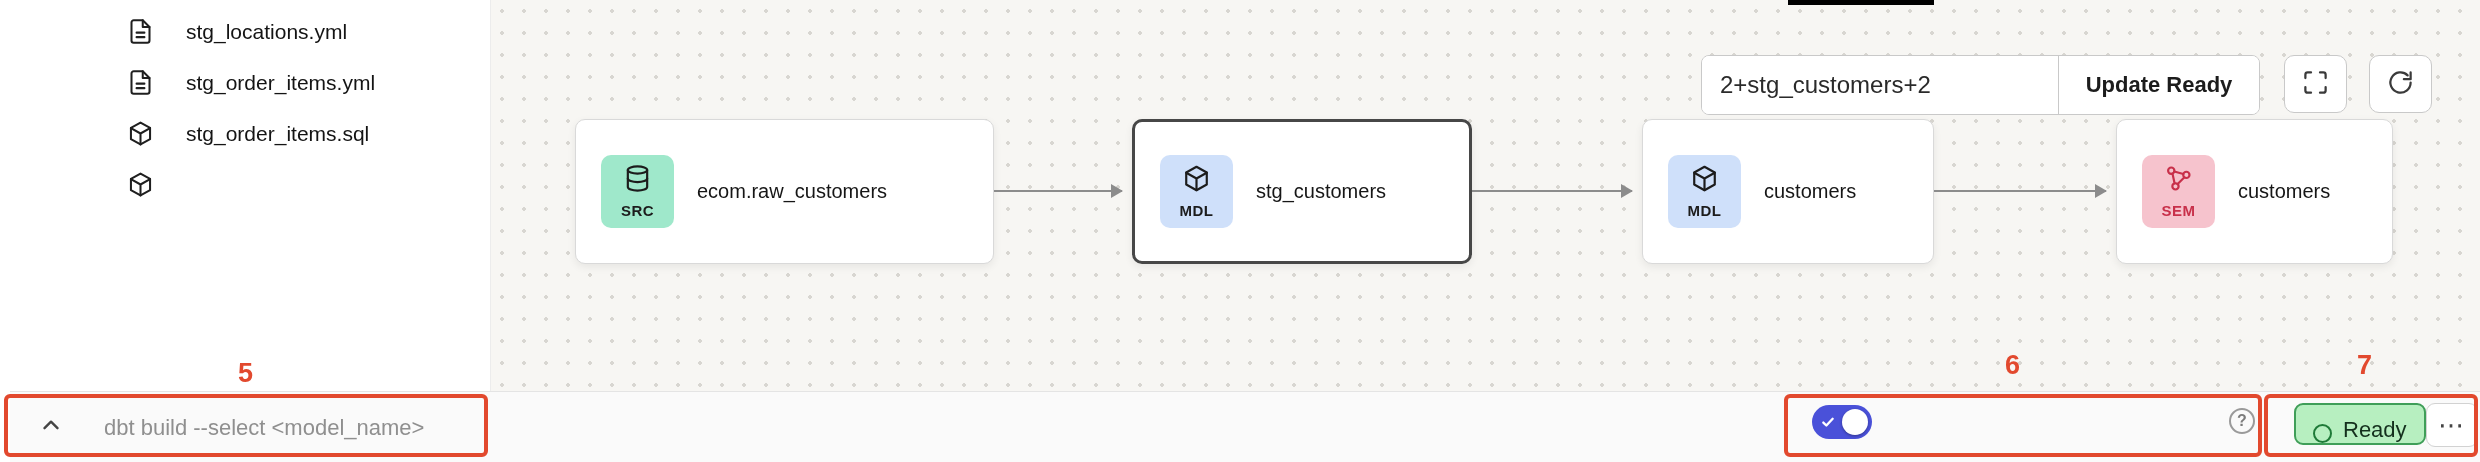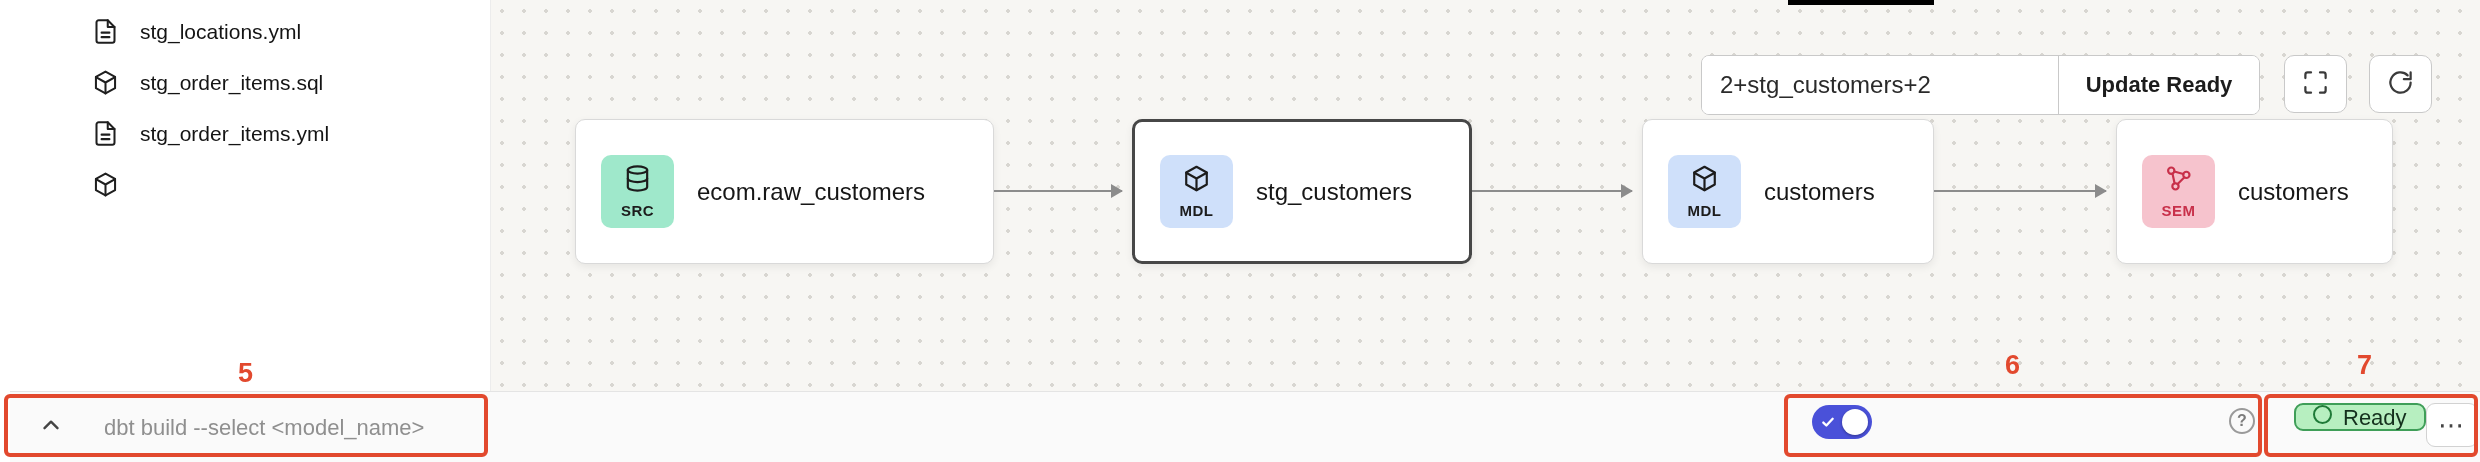--- a/index.html
+++ b/index.html
@@ -2,21 +2,21 @@
 <html><head>
 <meta charset="utf-8">
 <style>
   html,body{margin:0;padding:0;background:#ffffff;}
   .stage{position:relative;width:2480px;height:462px;overflow:hidden;
          font-family:"Liberation Sans",sans-serif;color:#1a1a1a;}
 
   
   .sidebar{position:absolute;left:0;top:0;width:490px;height:391px;background:#fff;overflow:hidden;z-index:1;}
   .file-list{padding-top:6px;}
-  .file-row{display:flex;align-items:center;height:51px;padding-left:92px;gap:21px;cursor:pointer;}
+  .file-row{display:flex;align-items:center;height:51px;padding-left:92px;gap:32px;cursor:pointer;margin-left:35px;}
   .file-row svg{width:27px;height:27px;flex:0 0 27px;color:#1f1f1f;}
   .file-label{font-size:21px;font-weight:500;color:#141414;white-space:nowrap;}
 
   
   .canvas{position:absolute;left:490px;top:0;width:1990px;height:391px;
           background-color:#f7f6f3;border-left:1px solid #ececec;
           background-image:radial-gradient(circle,#d8d6d1 1.8px,transparent 1.9px);
           background-size:22px 22px;cursor:grab;}
   .tab-indicator{position:absolute;left:1297px;top:0;width:146px;height:5px;background:#000;}
 
@@ -34,21 +34,21 @@
 
   
   .node{position:absolute;top:119px;height:145px;background:#fff;border:1.5px solid #d9d9d9;border-radius:10px;
         box-shadow:0 3px 8px rgba(0,0,0,.07);display:flex;align-items:center;padding-left:25px;gap:23px;
         box-sizing:border-box;cursor:pointer;}
   .node.selected{border:3px solid #474747;}
   .badge{width:73px;height:73px;border-radius:10px;display:flex;flex-direction:column;align-items:center;
          justify-content:center;gap:9px;flex:0 0 73px;}
   .badge svg{width:29px;height:29px;}
   .badge-label{font-size:15px;font-weight:600;letter-spacing:.5px;color:#1c1c1c;}
-  .node-label{font-size:24px;font-weight:500;color:#161616;white-space:nowrap;}
+  .node-label{font-size:20px;font-weight:500;color:#161616;white-space:nowrap;}
 
   .arrow{position:absolute;top:190px;height:2px;background:#8c8c8c;}
   .arrow::after{content:"";position:absolute;right:-1px;top:-6px;width:0;height:0;
         border-left:12px solid #8c8c8c;border-top:7px solid transparent;border-bottom:7px solid transparent;}
 
   
   .bottombar{position:absolute;left:10px;top:391px;width:2480px;height:71px;background:#fafafa;
         border-top:1px solid #e4e4e4;box-sizing:border-box;z-index:2;}
   .chevron-btn{position:absolute;left:22px;top:16px;width:38px;height:38px;border:none;background:transparent;
         color:#444;cursor:pointer;display:flex;align-items:center;justify-content:center;}
@@ -59,22 +59,22 @@
 
   .toggle{position:absolute;left:1802px;top:13px;width:60px;height:34px;border-radius:17px;background:#4a51d9;cursor:pointer;}
   .toggle .check{position:absolute;left:9px;top:10px;width:14px;height:14px;color:#fff;}
   .toggle .knob{position:absolute;right:4px;top:4px;width:26px;height:26px;border-radius:50%;background:#fff;
         box-shadow:0 1px 3px rgba(0,0,0,.35);}
   .defer-label{position:absolute;left:1882px;top:16px;font-size:23px;color:#161616;}
   .help-icon{position:absolute;left:2219px;top:16px;width:26px;height:26px;border:2px solid #9a9a9a;border-radius:50%;
         color:#7c7c7c;font-size:16px;font-weight:700;display:flex;align-items:center;justify-content:center;
         box-sizing:border-box;cursor:pointer;}
 
-  .ready-badge{position:absolute;left:2284px;top:11px;height:28px;padding:0 17px;border-radius:9px;
-        background:#b7efc0;border:2px solid #3f9e58;display:flex;align-items:flex-start;gap:11px;box-sizing:border-box;cursor:pointer;}
+  .ready-badge{position:absolute;left:2284px;top:11px;height:42px;padding:0 17px;border-radius:9px;
+        background:#b7efc0;border:2px solid #3f9e58;display:flex;align-items:flex-end;gap:11px;box-sizing:border-box;cursor:pointer;}
   .ready-ring{width:19px;height:19px;border:2.5px solid #1f7a38;border-radius:50%;box-sizing:border-box;}
   .ready-text{font-size:22px;font-weight:500;color:#14301d;}
   .more-btn{position:absolute;left:2416px;top:11px;width:52px;height:44px;border:1.5px solid #d2d2d2;border-radius:9px;
         background:#fff;color:#444;font-size:26px;line-height:1;cursor:pointer;display:flex;align-items:center;
         justify-content:center;letter-spacing:2px;}
 
   
   .ann-box{position:absolute;border:4px solid #e2492e;border-radius:6px;z-index:5;pointer-events:none;box-sizing:border-box;}
   #ann5{left:4px;top:394px;width:484px;height:63px;}
   #ann6{left:1784px;top:394px;width:478px;height:63px;}
@@ -97,35 +97,35 @@
               <path d="M14 2H6a2 2 0 0 0-2 2v16a2 2 0 0 0 2 2h12a2 2 0 0 0 2-2V8z"></path>
               <path d="M14 2v6h6"></path>
               <path d="M8.5 13h7M8.5 17h7"></path>
             </svg>
           </span>
     <span class="file-label">stg_locations.yml</span>
   </div>
         <div class="file-row">
     <span class="file-icon" style="display: flex; align-items: center;">
             <svg viewBox="0 0 24 24" fill="none" stroke="currentColor" stroke-width="1.8" stroke-linecap="round" stroke-linejoin="round">
-              <path d="M12 2.3l8.5 4.7v10L12 21.7 3.5 17V7z"></path>
-              <path d="M12 12l8.5-4.8M12 12L3.5 7.2M12 12v9.7"></path>
-            </svg>
-          </span>
-    <span class="file-label">stg_order_items.sql</span>
-  </div>
-        <div class="file-row">
-    <span class="file-icon" style="display: flex; align-items: center;">
-            <svg viewBox="0 0 24 24" fill="none" stroke="currentColor" stroke-width="1.8" stroke-linecap="round" stroke-linejoin="round">
               <path d="M14 2H6a2 2 0 0 0-2 2v16a2 2 0 0 0 2 2h12a2 2 0 0 0 2-2V8z"></path>
               <path d="M14 2v6h6"></path>
               <path d="M8.5 13h7M8.5 17h7"></path>
             </svg>
           </span>
     <span class="file-label">stg_order_items.yml</span>
+  </div>
+        <div class="file-row">
+    <span class="file-icon" style="display: flex; align-items: center;">
+            <svg viewBox="0 0 24 24" fill="none" stroke="currentColor" stroke-width="1.8" stroke-linecap="round" stroke-linejoin="round">
+              <path d="M12 2.3l8.5 4.7v10L12 21.7 3.5 17V7z"></path>
+              <path d="M12 12l8.5-4.8M12 12L3.5 7.2M12 12v9.7"></path>
+            </svg>
+          </span>
+    <span class="file-label">stg_order_items.sql</span>
   </div>
         <div class="file-row">
     <span class="file-icon" style="display: flex; align-items: center;">
             <svg viewBox="0 0 24 24" fill="none" stroke="currentColor" stroke-width="1.8" stroke-linecap="round" stroke-linejoin="round">
               <path d="M12 2.3l8.5 4.7v10L12 21.7 3.5 17V7z"></path>
               <path d="M12 12l8.5-4.8M12 12L3.5 7.2M12 12v9.7"></path>
             </svg>
           </span>
     <span class="file-label"></span>
   </div>

